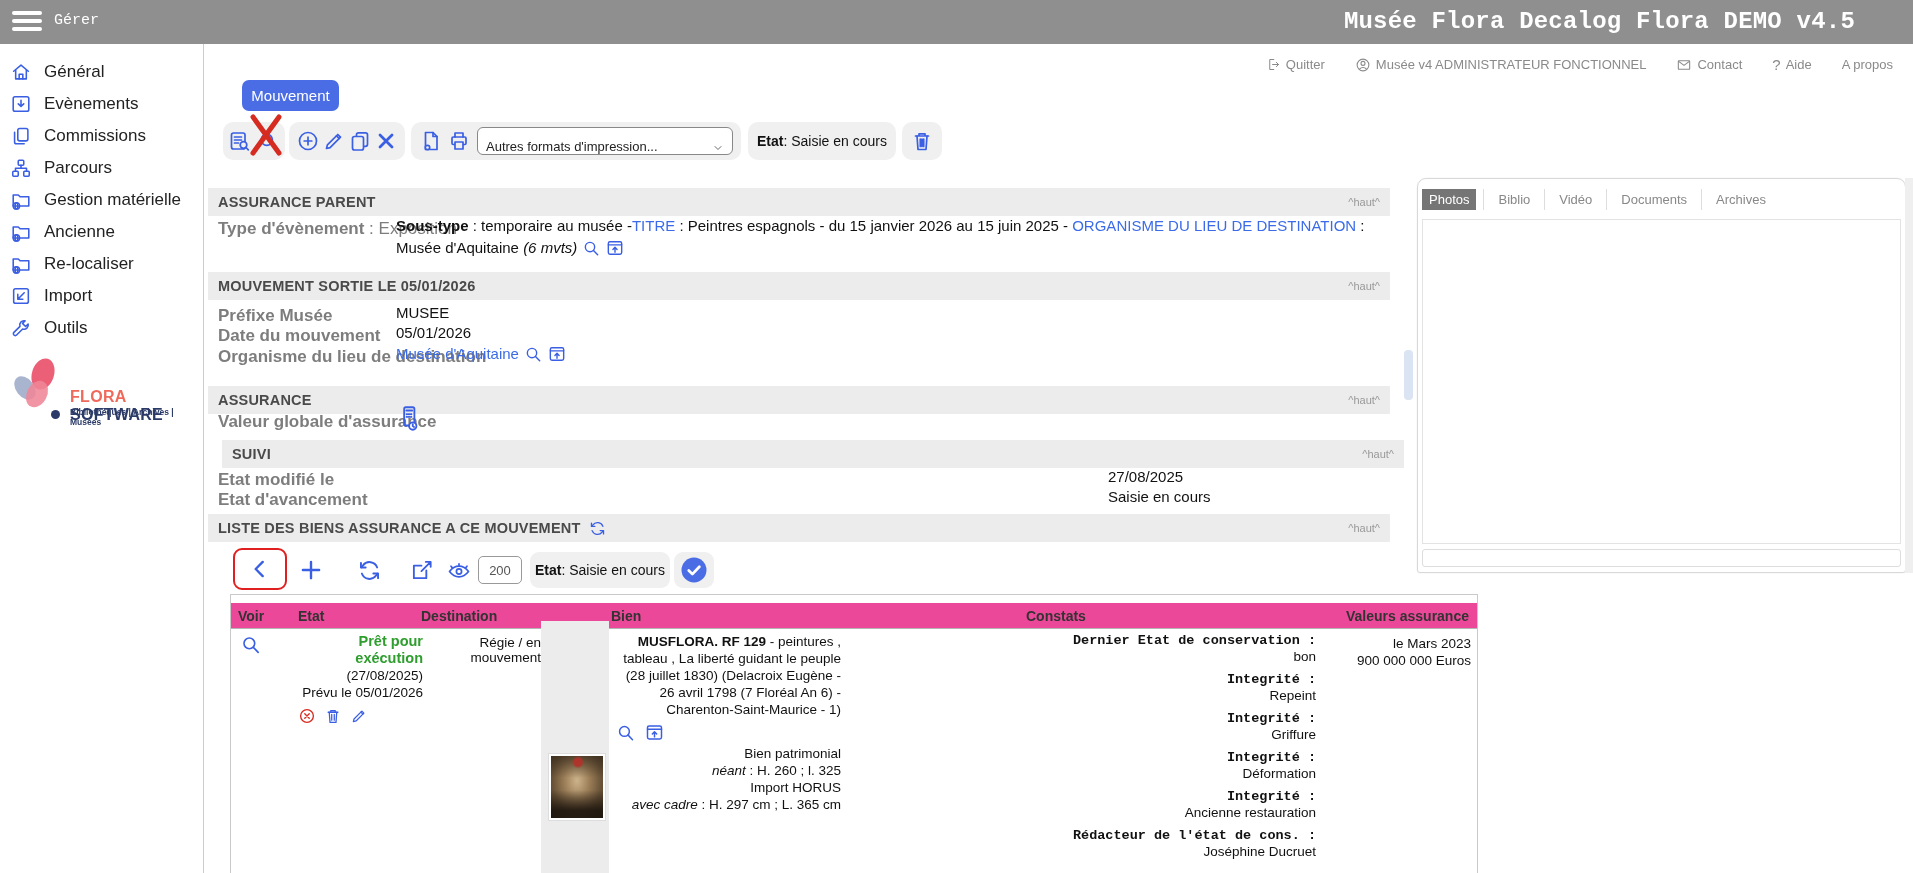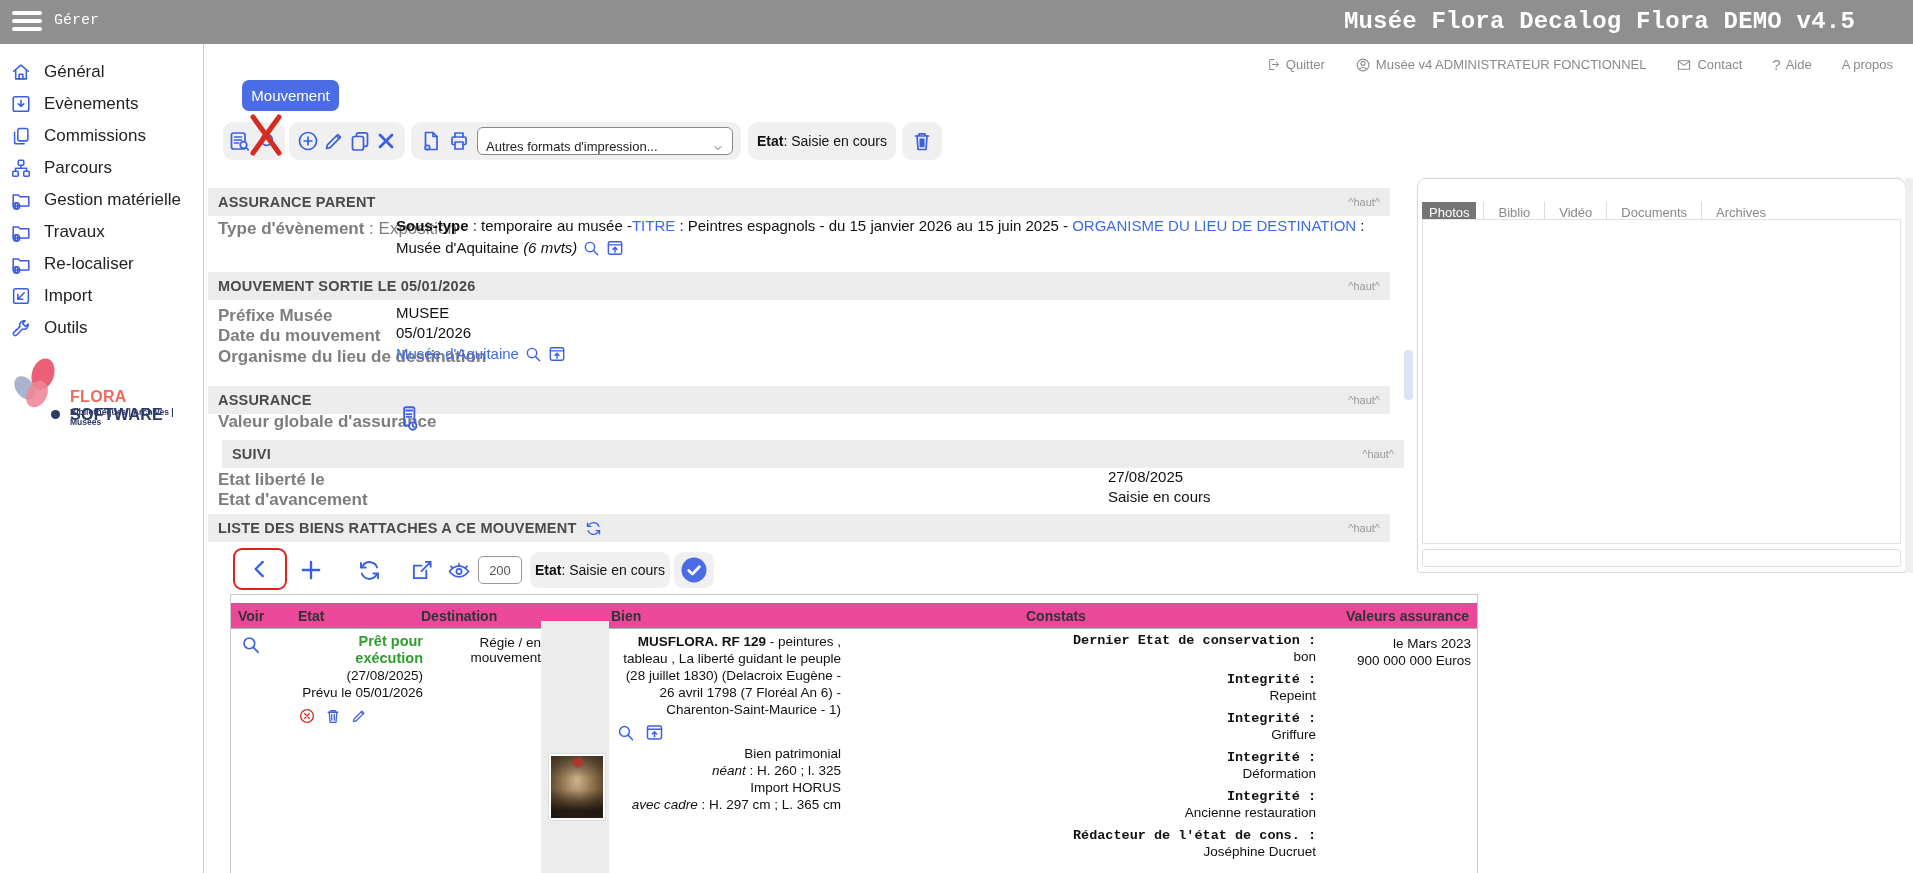--- a/index.html
+++ b/index.html
@@ -74,21 +74,21 @@
       #53422d;
     background:
       radial-gradient(circle at 52% 10%, rgba(178,50,42,.95) 0 6%, rgba(178,50,42,0) 10%),
       linear-gradient(to bottom, rgba(40,30,20,.55), rgba(40,30,20,0) 35%),
       linear-gradient(to top, rgba(25,18,12,.85) 12%, rgba(25,18,12,0) 45%),
       radial-gradient(ellipse at 50% 40%, #cdb38b 0%, #9a7d57 35%, #6b5439 65%, #473723 100%);
   }
 
   
   .rpanel{position:absolute;left:1417px;top:178px;width:489px;height:395px;background:#fff;border:1px solid #d8d8d8;border-radius:9px 9px 3px 3px;box-shadow:0 0 0 1px rgba(0,0,0,0.02);}
-  .rtabs{position:absolute;left:0;top:13px;width:100%;height:40px;display:flex;align-items:center;padding:0 4px;}
+  .rtabs{position:absolute;left:0;top:0;width:100%;height:40px;display:flex;align-items:center;padding:0 4px;}
   .rtab{padding:3px 14px;font-size:13px;color:#888;border-left:1px solid #ddd;cursor:pointer;white-space:nowrap;}
   .rtab.first{border-left:none;}
   .rtab.active{background:#757575;color:#fff;border-left:none;padding:3px 7px;margin-right:7px;}
   .rbody{position:absolute;left:4px;right:4px;top:40px;bottom:28px;background:#fff;border:1px solid #e3e3e3;}
   .rbar{position:absolute;left:4px;right:4px;bottom:5px;height:18px;background:#fff;border:1px solid #ddd;border-radius:3px;}
   .handle{position:absolute;left:1404px;top:350px;width:9px;height:50px;background:#dbe4f3;border-radius:4px;cursor:pointer;}
   .rstrip{position:absolute;left:1905px;top:178px;width:8px;height:395px;background:#efefef;}
 
   svg.ic{stroke:#3a5fe3;fill:none;stroke-width:1.7;stroke-linecap:round;stroke-linejoin:round;}
   svg.icg{stroke:#8a8a8a;fill:none;stroke-width:1.6;stroke-linecap:round;stroke-linejoin:round;}
@@ -183,21 +183,21 @@
           </svg>
         <span class="slabel">Gestion matérielle</span>
       </div>
       <div class="sitem">
         <svg class="ic" width="22" height="22" viewBox="0 0 24 24">
             <path d="M3.5 18.5v-12H9l2 2h9.5v10z"></path>
             <circle cx="7" cy="18.5" r="3.4" fill="#fff"></circle>
             <ellipse cx="7" cy="18.5" rx="1.4" ry="3.4"></ellipse>
             <path d="M3.7 18.5h6.6"></path>
           </svg>
-        <span class="slabel">Travaux</span>
+        <span class="slabel">Ancienne</span>
       </div>
       <div class="sitem">
         <svg class="ic" width="22" height="22" viewBox="0 0 24 24">
             <path d="M3.5 18.5v-12H9l2 2h9.5v10z"></path>
             <circle cx="7" cy="18.5" r="3.4" fill="#fff"></circle>
             <ellipse cx="7" cy="18.5" rx="1.4" ry="3.4"></ellipse>
             <path d="M3.7 18.5h6.6"></path>
           </svg>
         <span class="slabel">Re-localiser</span>
       </div>
@@ -358,27 +358,27 @@
         <path d="M9.5 6h5.5M9.7 9.5h.6M11.7 9.5h.6M13.7 9.5h.6M9.7 12h.6M11.7 12h.6M13.7 12h.6"></path>
         <circle cx="15.5" cy="20.5" r="3.4" fill="#fff"></circle>
         <path d="M15.5 18.8v1.7l1.2.8"></path>
       </svg>
   </span>
 
   <div class="band" style="top:440px;margin-left:14px;">
     <span class="btitle">SUIVI</span>
     <span class="haut">^haut^</span>
   </div>
-  <div class="flabel" style="top:470px;">Etat liberté le</div>
+  <div class="flabel" style="top:470px;">Etat modifié le</div>
   <div class="fvalue" style="left:1108px;top:468px;">27/08/2025</div>
   <div class="flabel" style="top:490px;">Etat d'avancement</div>
   <div class="fvalue" style="left:1108px;top:488px;">Saisie en cours</div>
 
   <div class="band" style="top:514px;">
-    <span class="btitle">LISTE DES BIENS RATTACHES A CE MOUVEMENT</span>
+    <span class="btitle">LISTE DES BIENS ASSURANCE A CE MOUVEMENT</span>
     <span style="margin-left:8px;display:flex;align-items:center;cursor:pointer;">
       <svg class="ic" width="19" height="19" viewBox="0 0 24 24">
           <path d="M18.8 9.3A7.2 7.2 0 0 0 6.2 7.5L4.8 9.2M5.2 14.7a7.2 7.2 0 0 0 12.6 1.8l1.4-1.7"></path>
           <path d="M4.4 5.2v4.2h4.2M19.6 18.8v-4.2h-4.2"></path>
         </svg>
     </span>
     <span class="haut">^haut^</span>
   </div>
 
   <div class="redbox">

